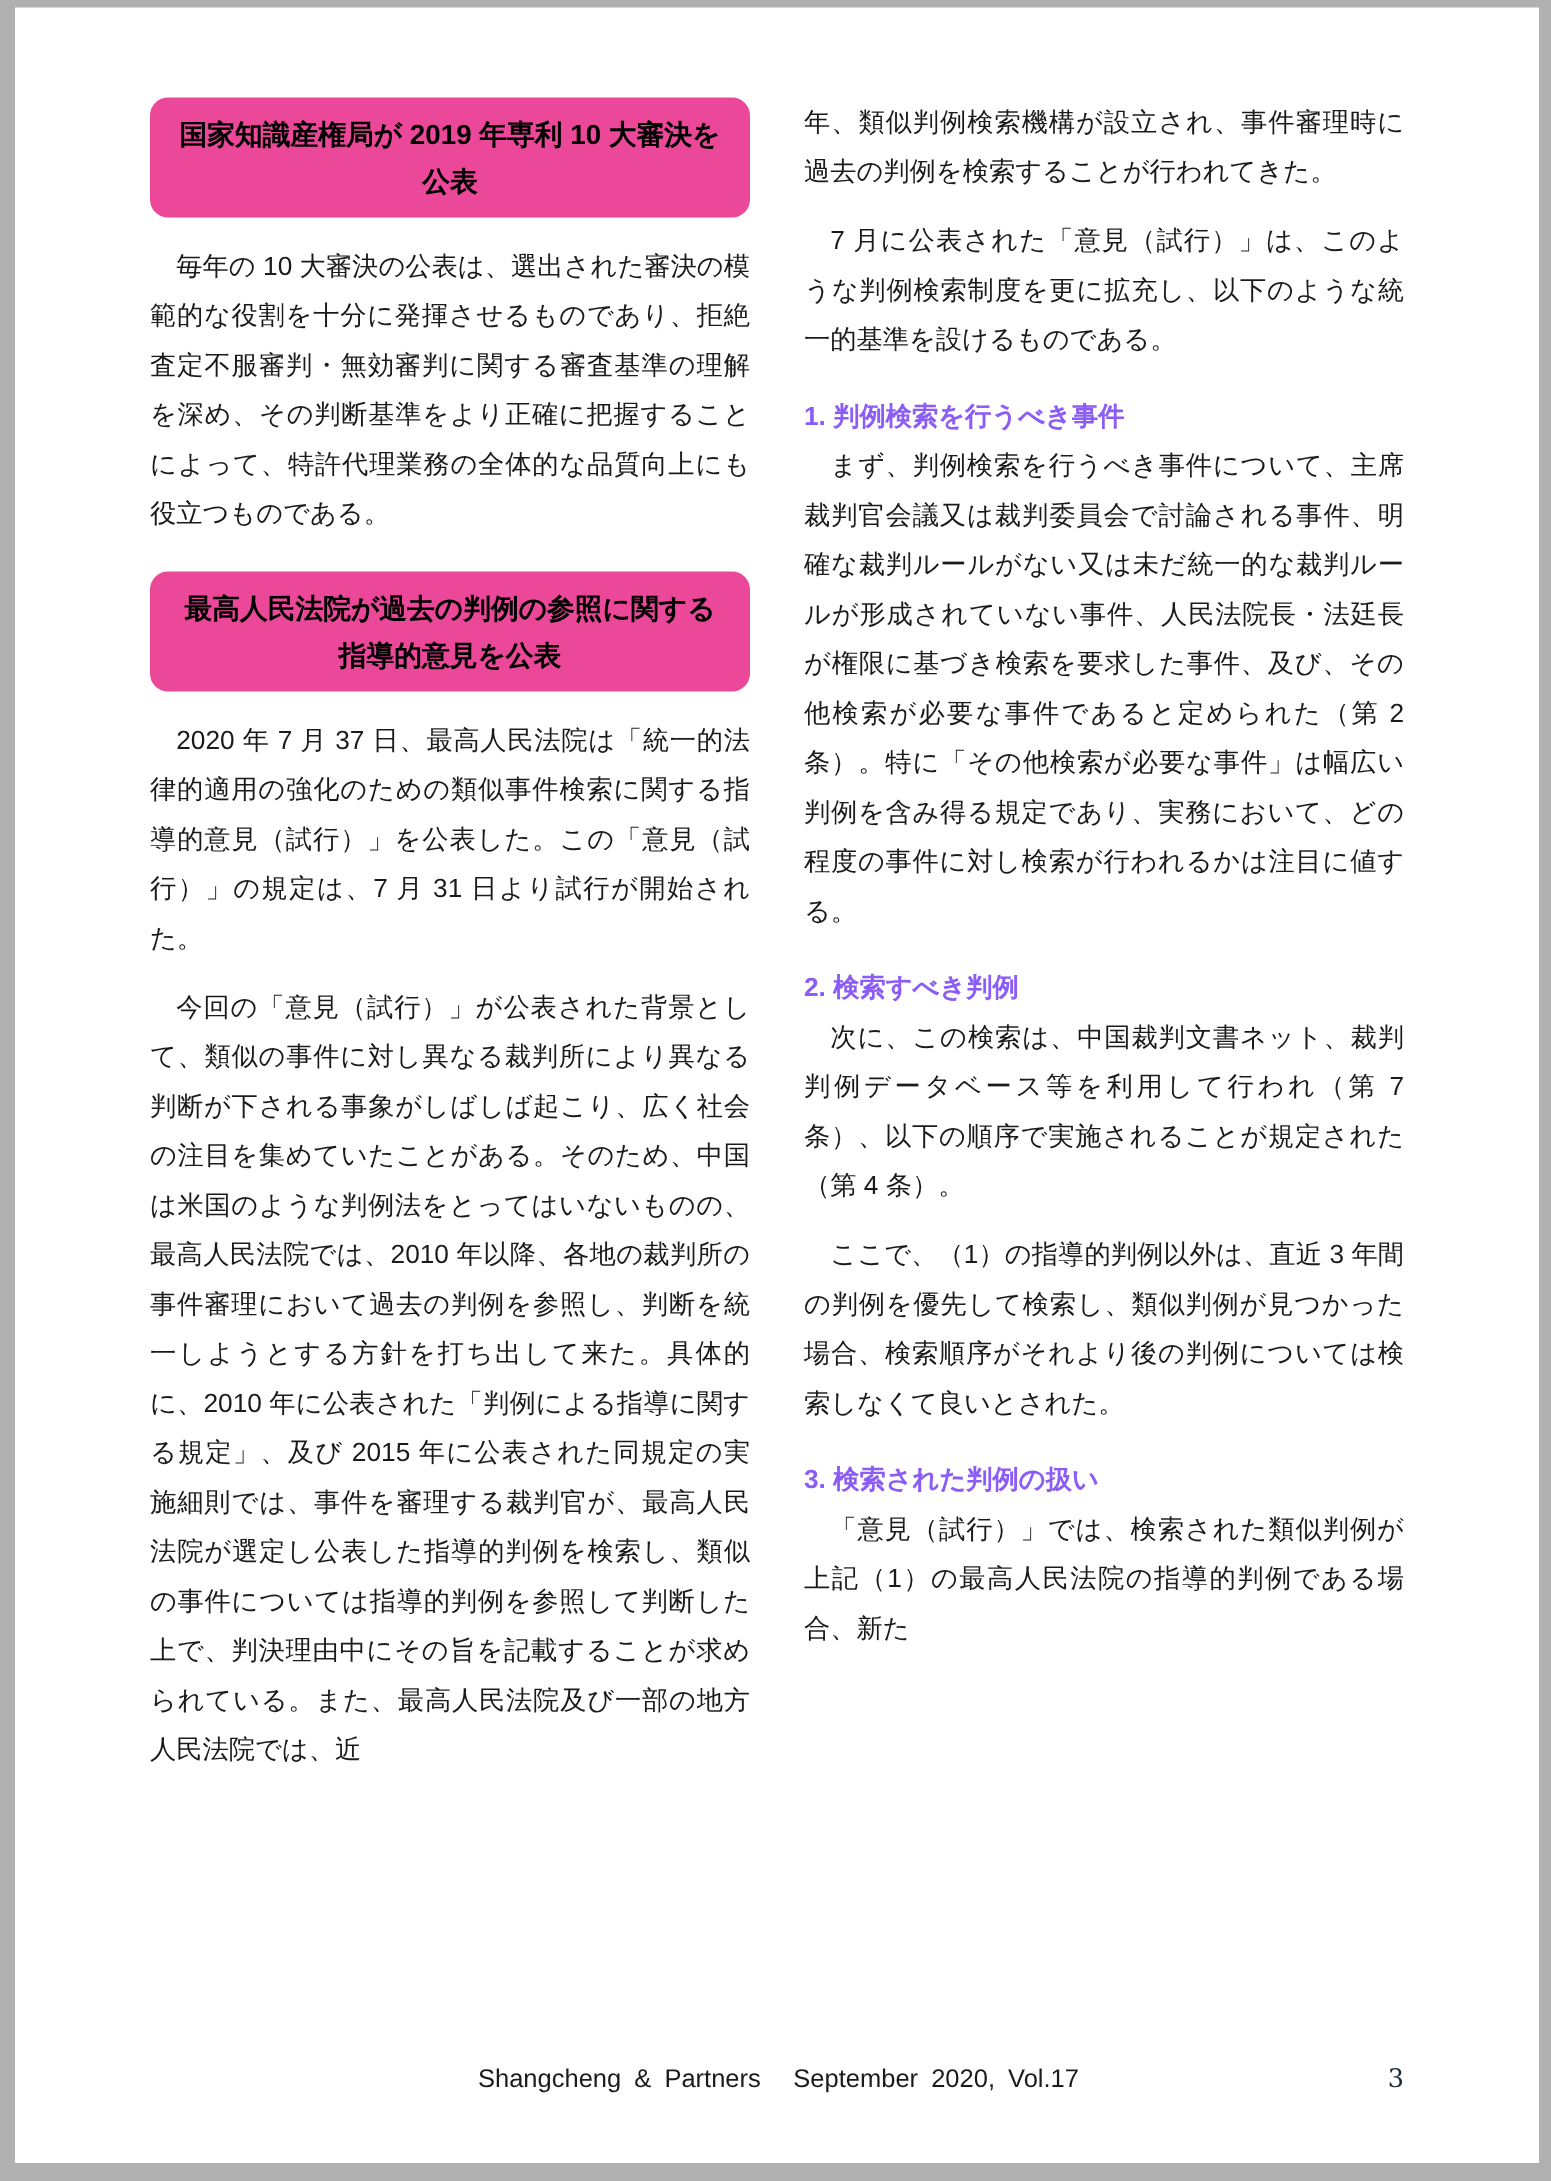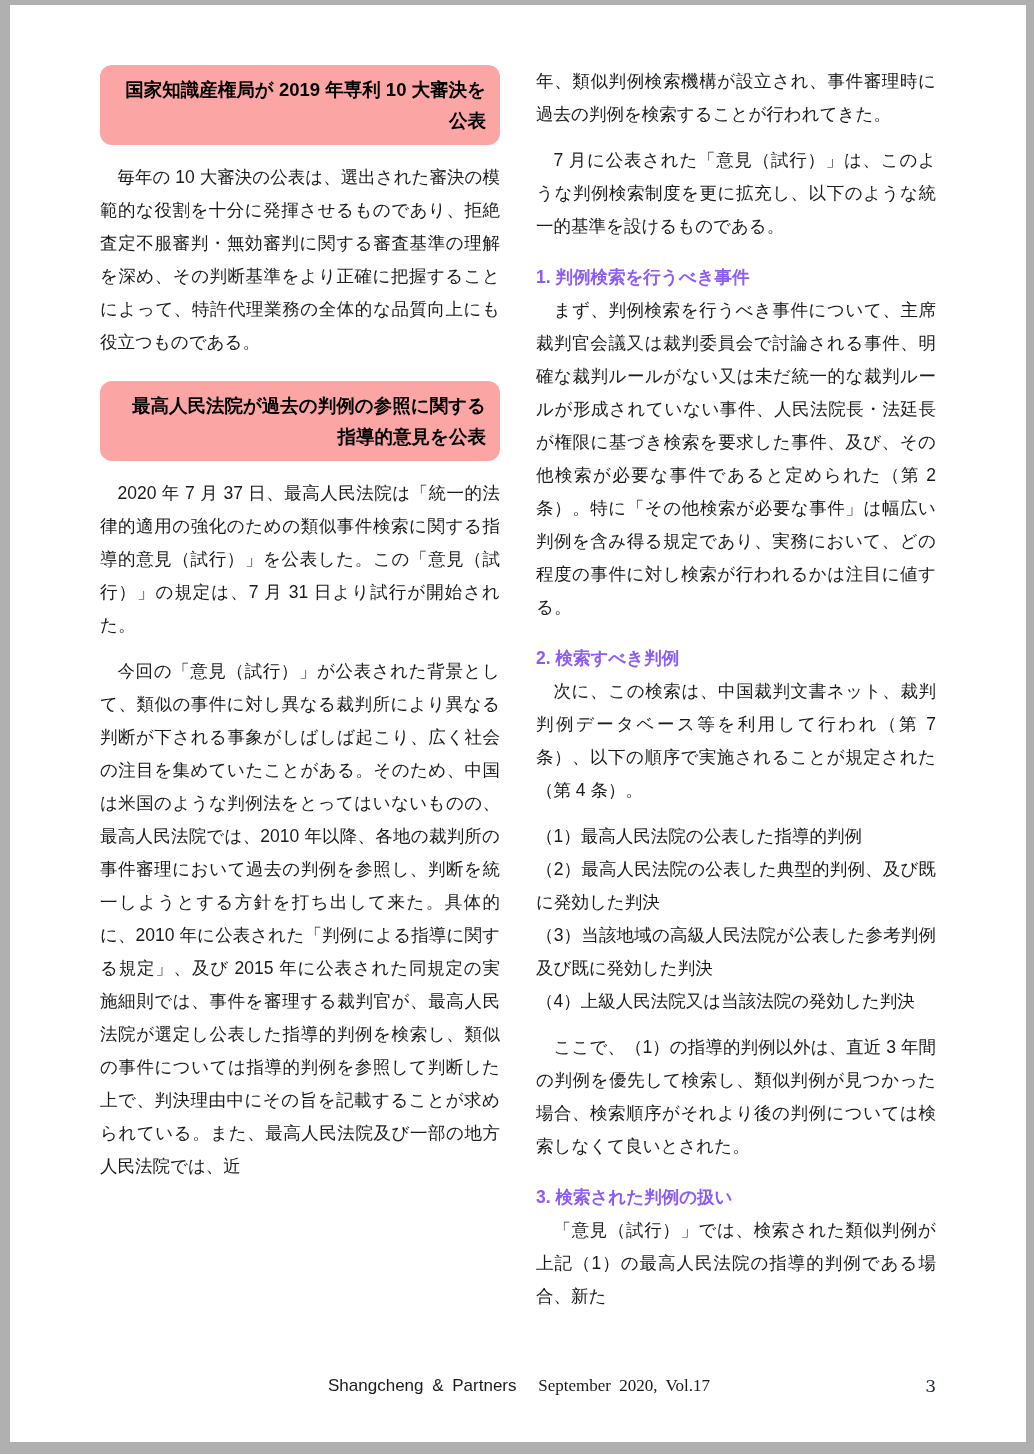--- a/index.html
+++ b/index.html
@@ -24,29 +24,29 @@
   .col {
     width: 400px; flex: none;
     font-size: 17.5px;
     line-height: 33px;
     color: #1a1a1a;
     text-align: justify;
   }
   .col p { margin: 0 0 13px 0; text-indent: 1em; }
   .col p.cont { text-indent: 0; }
   .hbox {
-    background: #fca5a5;
+    background: #ec4899;
     border-radius: 12px;
     padding: 9px 14px;
     font-size: 18.5px;
     font-weight: bold;
     line-height: 31px;
     color: #000000;
     margin: 0 0 16px 0;
-    text-align: right;
+    text-align: center;
   }
   .hbox.second { margin-top: 22px; }
   .sec {
     font-size: 17.5px;
     font-weight: bold;
     margin: 18px 0 0 0;
     line-height: 33px;
     color: #8b5cf6;
     text-align: left;
   }
@@ -57,21 +57,21 @@
     left: 90px; right: 88px; bottom: 40px;
     height: 26px;
     font-size: 17px;
     color: #1a1a1a;
   }
   .footer-center {
     position: absolute; left: 0; right: 0; top: 0;
     text-align: center;
     word-spacing: 4px;
   }
-  .footer-center .issue { margin-left: 13px; font-family: Liberation Serif, serif; }
+  .footer-center .issue { margin-left: 13px; }
   .pageno {
     position: absolute; right: 2px; top: 0;
     font-family: "DejaVu Serif", serif;
     font-size: 17px;
     color: #1c2733;
   }
 </style>
 </head>
 <body>
 
@@ -91,26 +91,20 @@
       <div class="col">
         <p class="cont">年、類似判例検索機構が設立され、事件審理時に過去の判例を検索することが行われてきた。</p>
         <p>7 月に公表された「意見（試行）」は、このような判例検索制度を更に拡充し、以下のような統一的基準を設けるものである。</p>
 
         <div class="sec">1. 判例検索を行うべき事件</div>
         <p>まず、判例検索を行うべき事件について、主席裁判官会議又は裁判委員会で討論される事件、明確な裁判ルールがない又は未だ統一的な裁判ルールが形成されていない事件、人民法院長・法廷長が権限に基づき検索を要求した事件、及び、その他検索が必要な事件であると定められた（第 2 条）。特に「その他検索が必要な事件」は幅広い判例を含み得る規定であり、実務において、どの程度の事件に対し検索が行われるかは注目に値する。</p>
 
         <div class="sec">2. 検索すべき判例</div>
         <p>次に、この検索は、中国裁判文書ネット、裁判判例データベース等を利用して行われ（第 7 条）、以下の順序で実施されることが規定された（第 4 条）。</p>
 
-        <div class="list">
-          <p>（1）最高人民法院の公表した指導的判例</p>
-          <p>（2）最高人民法院の公表した典型的判例、及び既に発効した判決</p>
-          <p>（3）当該地域の高級人民法院が公表した参考判例及び既に発効した判決</p>
-          <p>（4）上級人民法院又は当該法院の発効した判決</p>
-        </div>
 
         <p>ここで、（1）の指導的判例以外は、直近 3 年間の判例を優先して検索し、類似判例が見つかった場合、検索順序がそれより後の判例については検索しなくて良いとされた。</p>
 
         <div class="sec">3. 検索された判例の扱い</div>
         <p>「意見（試行）」では、検索された類似判例が上記（1）の最高人民法院の指導的判例である場合、新た</p>
       </div>
 
     </div>
 
     <div class="footer">

